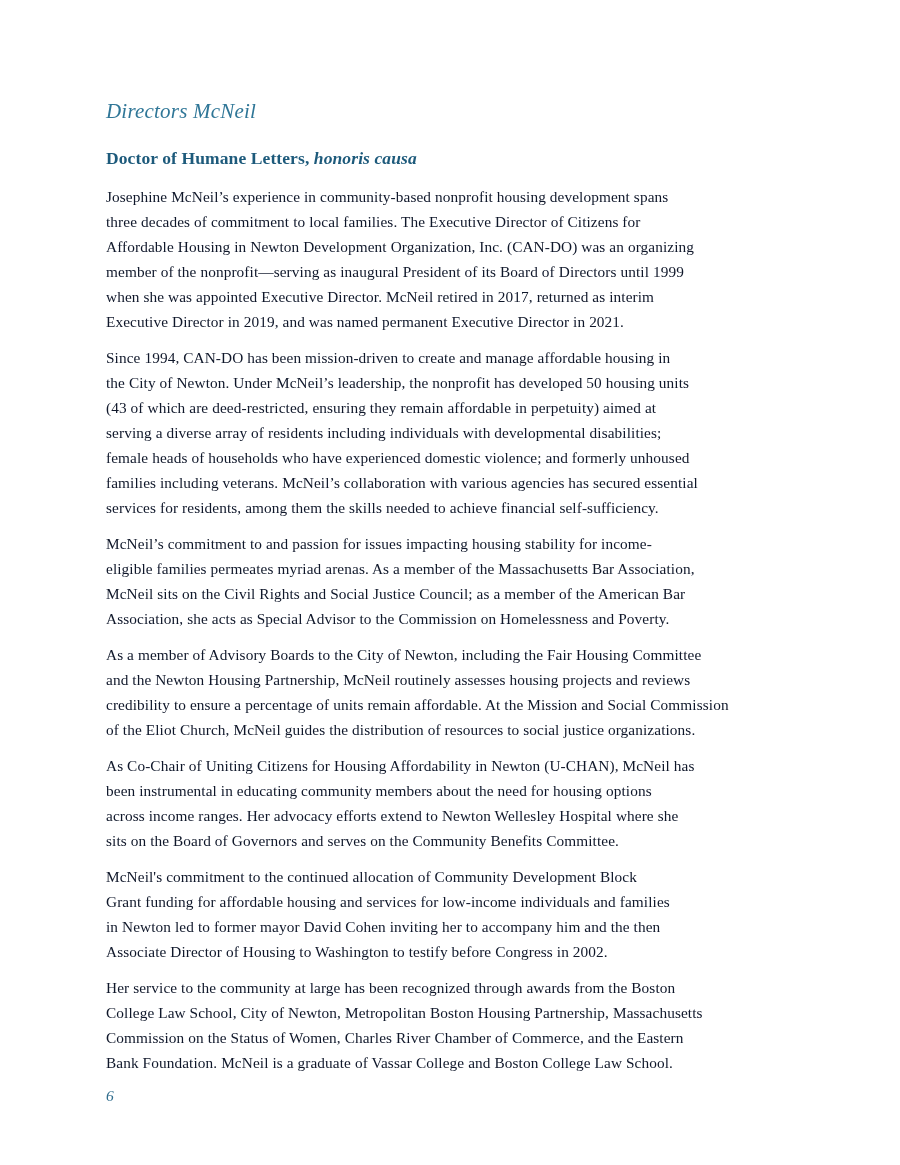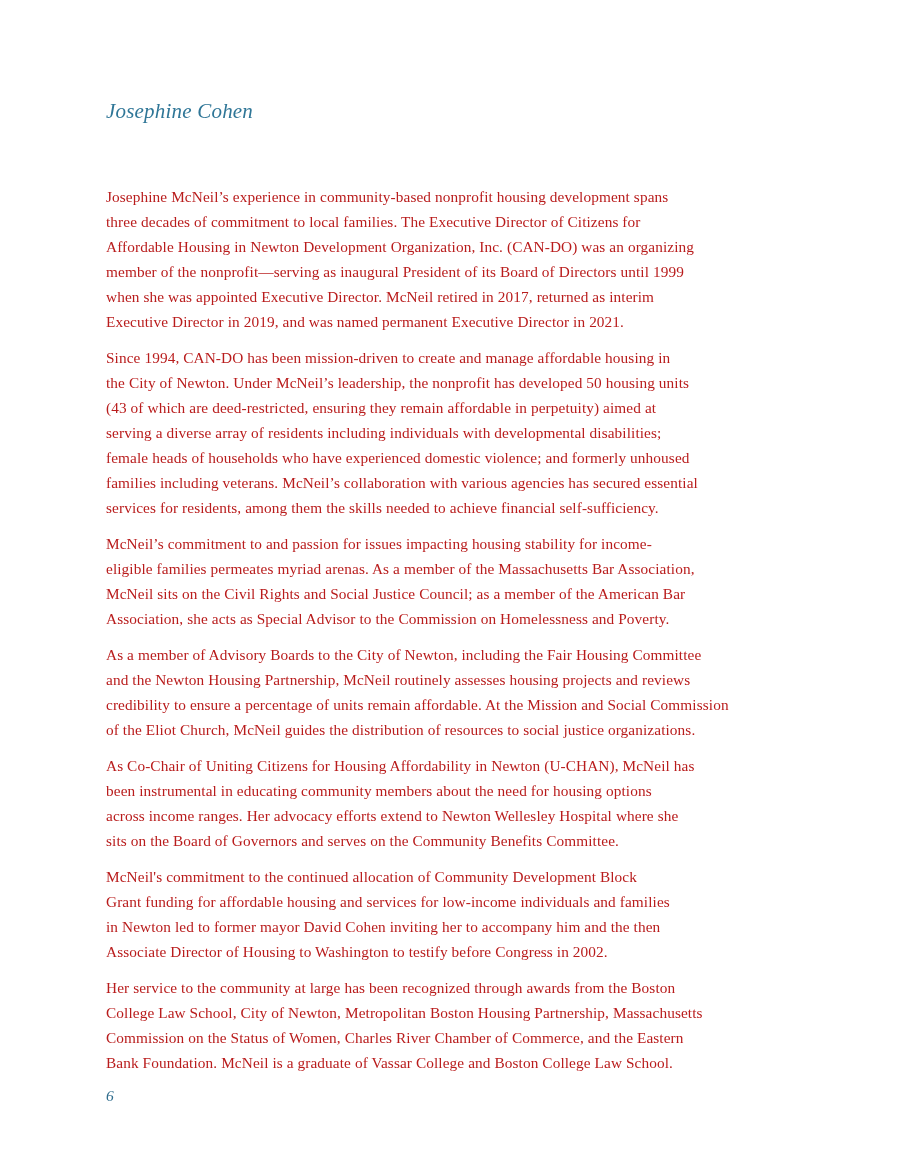--- a/index.html
+++ b/index.html
@@ -39,43 +39,44 @@
   .degree-title .honorific {
     font-style: italic;
   }
   .content {
     position: absolute;
     left: 106px;
     top: 184px;
     width: 784px;
     font-size: 15.3px;
     line-height: 25px;
-    color: #b91c1c;
+    color: #0f172a;
   }
   .content p {
     margin: 0 0 11px 0;
     white-space: pre-line;
     letter-spacing: 0.1px;
   }
   .page-number {
     position: absolute;
     left: 106px;
     top: 1087px;
     font-size: 15.5px;
     font-style: italic;
     color: #306d8d;
   }
 </style>
 </head>
 <body>
 
 <div class="page">
 
-  <h1 class="honoree-name">Josephine Cohen</h1>
+  <h1 class="honoree-name">Directors McNeil</h1>
 
+  <h2 class="degree-title"><span>Doctor of Humane Letters, </span><span class="honorific">honoris causa</span></h2>
 
   <div class="content">
     <p>Josephine McNeil’s experience in community-based nonprofit housing development spans
 three decades of commitment to local families. The Executive Director of Citizens for
 Affordable Housing in Newton Development Organization, Inc. (CAN-DO) was an organizing
 member of the nonprofit—serving as inaugural President of its Board of Directors until 1999
 when she was appointed Executive Director. McNeil retired in 2017, returned as interim
 Executive Director in 2019, and was named permanent Executive Director in 2021.</p>
     <p>Since 1994, CAN-DO has been mission-driven to create and manage affordable housing in
 the City of Newton. Under McNeil’s leadership, the nonprofit has developed 50 housing units

